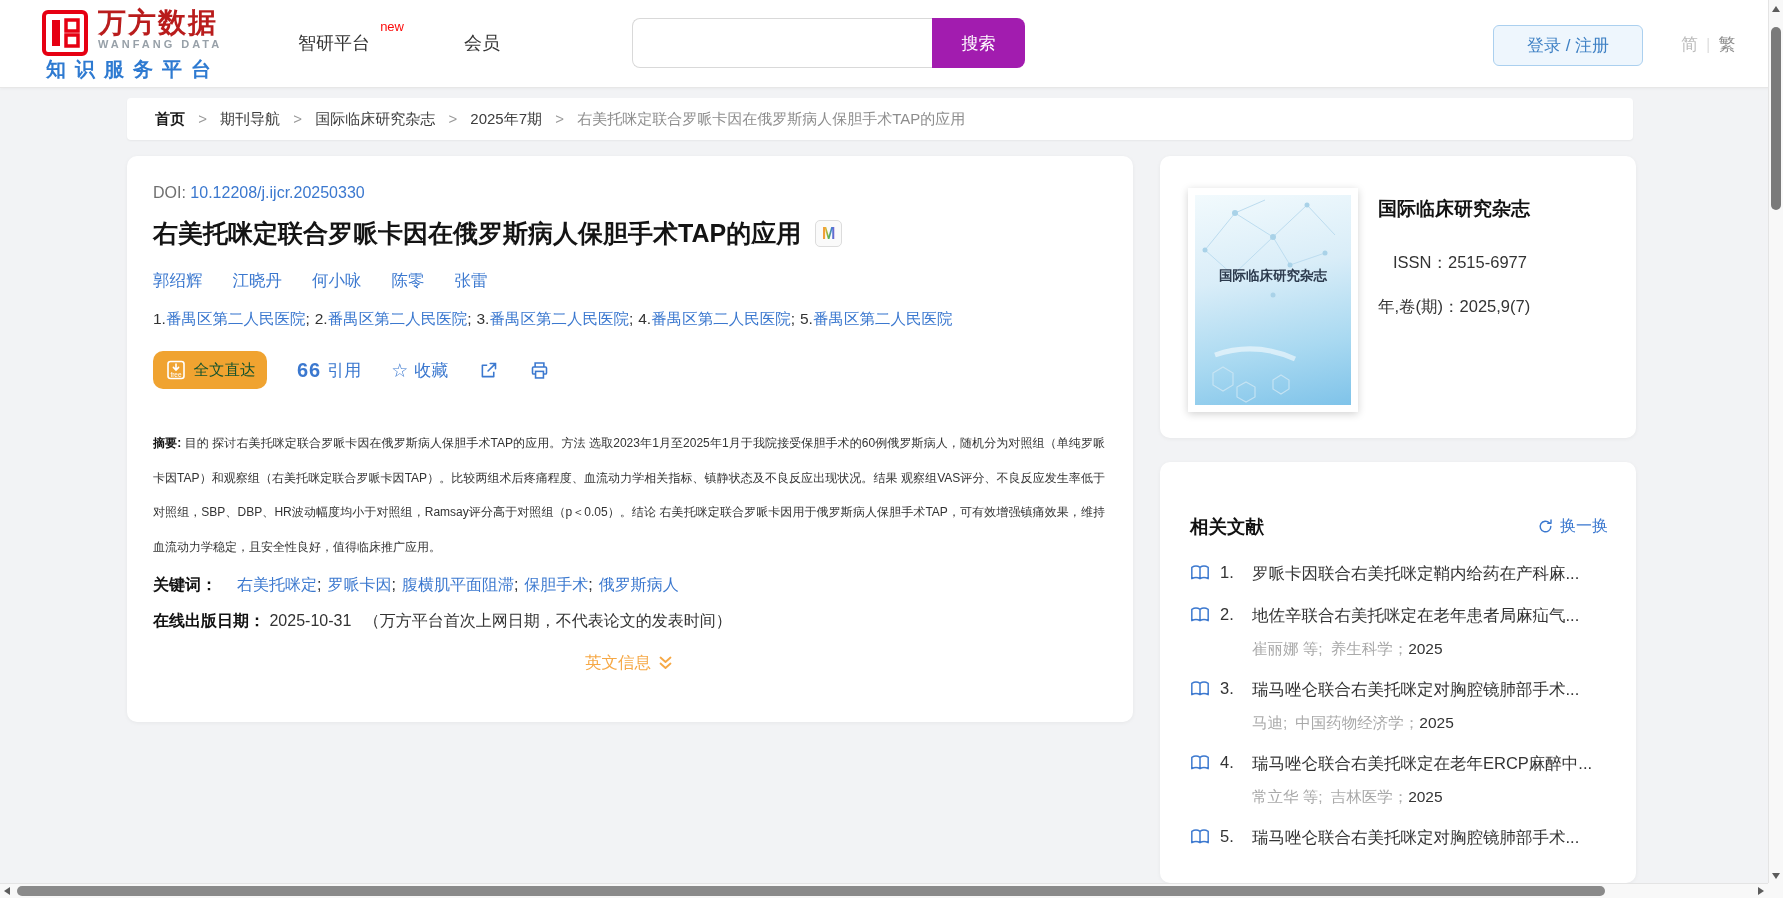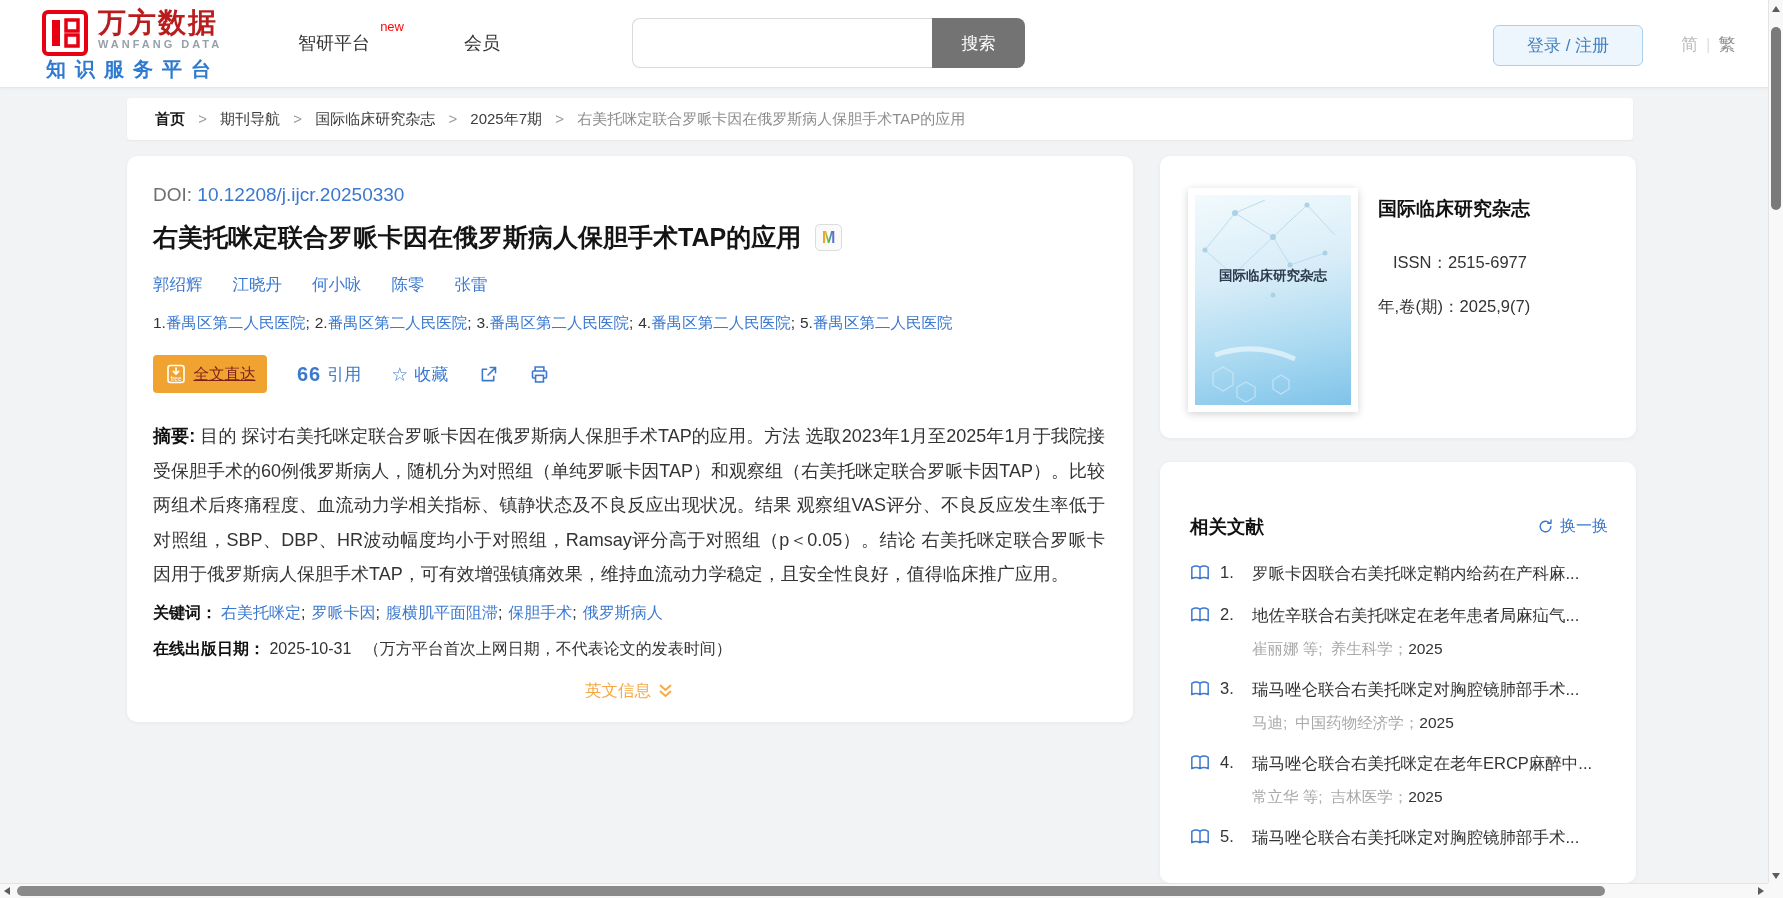--- a/index.html
+++ b/index.html
@@ -19,68 +19,68 @@
   .brand-cn { font-size:28px; font-weight:700; color:#b91c1c; letter-spacing:2px; line-height:30px; }
   .brand-en { font-size:11px; font-weight:700; color:#97a0a8; letter-spacing:3px; line-height:13px; }
   .tagline { position:absolute; left:46px; top:56px; font-size:20px; font-weight:600; color:#2e7ad1; letter-spacing:9px; }
   .nav-item { position:absolute; top:31px; font-size:18px; color:#333; cursor:pointer; }
   .nav-zhiyan { left:298px; }
   .nav-member { left:464px; }
   .new-badge { position:absolute; top:-12px; right:-34px; color:#fb0d0d; font-size:13px; }
   .search-wrap { position:absolute; left:632px; top:18px; width:393px; height:50px; display:flex; }
   .search-input { width:300px; height:50px; border:1px solid #d9d9d9; border-right:none;
                   border-radius:8px 0 0 8px; outline:none; padding:0 14px; font-size:16px; background:#fff; }
-  .search-btn { width:93px; height:50px; border:none; background:#737373; color:#fff; font-size:17px;
+  .search-btn { width:93px; height:50px; border:none; background:#a21caf; color:#fff; font-size:17px;
                 border-radius:0 8px 8px 0; cursor:pointer; font-family:inherit; }
   .login-btn { position:absolute; left:1493px; top:25px; width:150px; height:41px; background:#eef6fd;
                border:1px solid #abd0ef; border-radius:6px; color:#3e80c4; font-size:17px;
                text-align:center; line-height:39px; cursor:pointer; }
   .lang { position:absolute; left:1681px; top:33px; font-size:17px; }
   .lang-s { color:#bcbcbc; cursor:pointer; }
   .lang-div { color:#e1e1e1; margin:0 8px; }
   .lang-t { color:#8f8f8f; cursor:pointer; }
   
   .crumb-bar { position:absolute; left:127px; top:98px; width:1506px; height:42px; background:#fff;
                border-radius:4px; box-shadow:0 1px 2px rgba(0,0,0,.05); line-height:42px;
                padding-left:28px; font-size:15px; white-space:nowrap; overflow:hidden; }
   .crumb-home { font-weight:700; color:#1a1a1a; cursor:pointer; }
   .crumb-link { color:#3c3c3c; cursor:pointer; }
   .crumb-sep { color:#999; margin:0 9px; }
   .crumb-cur { color:#8d8d8d; }
   
   .card { position:absolute; background:#fff; border-radius:10px; box-shadow:0 1px 4px rgba(0,0,0,.05); }
   .article-card { left:127px; top:156px; width:1006px; height:566px; padding:28px 28px 0 26px; }
-  .doi-row { font-size:19px; }
+  .doi-row { font-size:16px; }
   .doi-label { color:#6f6f6f; }
   .doi-link { color:#3b78cf; cursor:pointer; }
   .art-title-row { margin-top:15px; display:flex; align-items:center; }
   .art-title { font-size:25px; font-weight:700; color:#141414; line-height:33px; }
   .m-badge { width:27px; height:27px; margin-left:14px; border:1px solid #dcdcdc; border-radius:5px;
              background:#fafafa; display:flex; align-items:center; justify-content:center; cursor:pointer; }
   .m-badge span { font-weight:700; font-size:16px;
              background:linear-gradient(90deg,#e8782a,#f2b233,#61b54a,#3f7fd6,#8a56c8);
              -webkit-background-clip:text; background-clip:text; color:transparent; }
   .authors-row { margin-top:20px; display:flex; gap:30px; font-size:16.5px; }
   .author-link { color:#3b78cf; cursor:pointer; }
   .affs-row { margin-top:17px; font-size:15.5px; }
   .aff-num { color:#333; }
   .aff-name { color:#3b78cf; cursor:pointer; }
   .aff-sep { color:#333; margin-right:5px; }
   .actions-row { margin-top:21px; display:flex; align-items:center; gap:30px; }
-  .fulltext-btn { width:114px; height:38px; background:#f0a330; border:none; border-radius:4px; color:#7f1d1d;
+  .fulltext-btn { width:114px; height:38px; background:#f0a330; border:none; border-radius:10px; color:#14532d;
                   font-size:15.5px; display:flex; align-items:center; justify-content:center; gap:7px;
-                  cursor:pointer; font-family:inherit;text-decoration:underline; }
+                  cursor:pointer; font-family:inherit; }
   .act { display:flex; gap:6px; color:#3b78cf; font-size:17px; cursor:pointer; }
   .cite-glyph { font-weight:700; font-size:20px; letter-spacing:1px; }
   .star-glyph { font-size:19px; }
-  .abstract { margin-top:26px; width:952px; font-size:18px; line-height:34.5px;
+  .abstract { margin-top:37px; width:952px; font-size:12px; line-height:34.5px;
               text-align:justify; color:#333; }
   .abstract b { color:#111; }
   .kw-row { margin-top:11px; font-size:16px; }
-  .kw-label { font-weight:700; color:#111; margin-right:4px; }
+  .kw-label { font-weight:700; color:#111; margin-right:20px; }
   .kw-link { color:#3b78cf; cursor:pointer; }
   .kw-sep { color:#333; margin-right:6px; }
   .pub-row { margin-top:15px; font-size:16px; }
   .pub-label { font-weight:700; color:#111; }
   .pub-date { color:#333; margin-right:8px; }
   .pub-note { color:#333; }
   .en-row { margin-top:20px; text-align:center; }
   .en-link { color:#f6a845; font-size:16.5px; cursor:pointer; display:inline-flex; align-items:center; gap:7px; }
   
   .journal-card { left:1160px; top:156px; width:476px; height:282px; }

